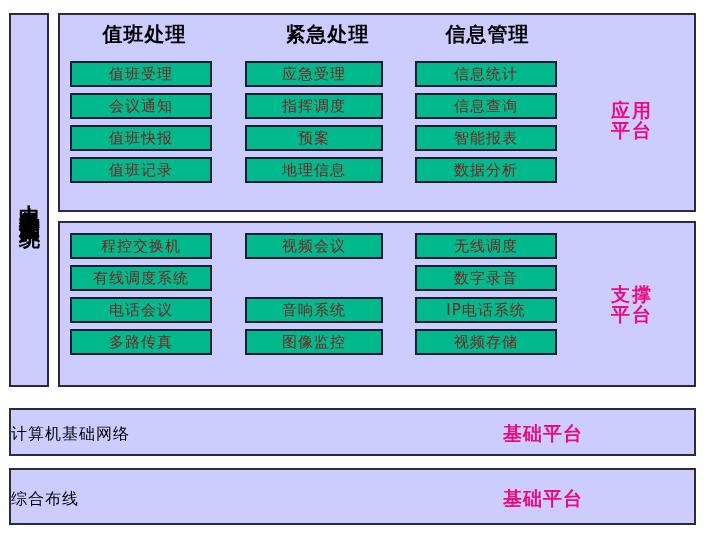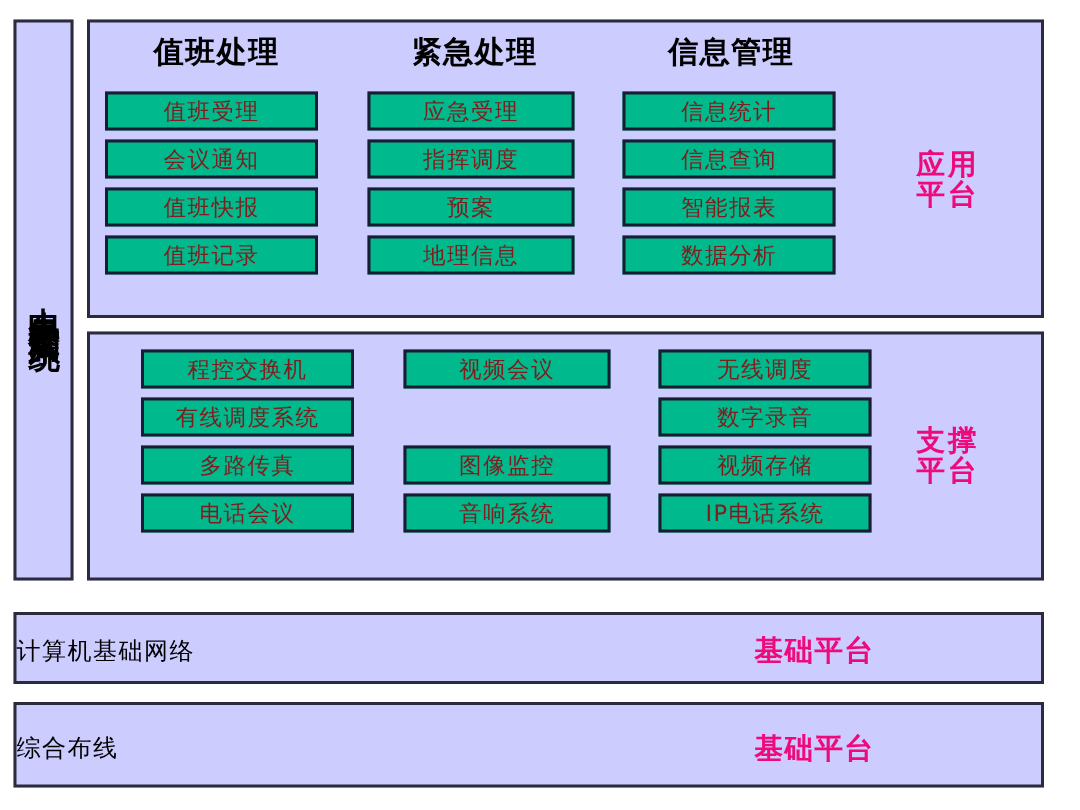--- a/index.html
+++ b/index.html
@@ -78,30 +78,30 @@
   .col-header {
     position: absolute;
     top: 0;
     font-size: 20px;
     font-weight: bold;
     color: #000000;
     letter-spacing: 1px;
     text-align: center;
   }
   .col-header.c1 { left: 12px;  width: 145px; }
-  .col-header.c2 { left: 184px; width: 145px; text-align: center; }
+  .col-header.c2 { left: 195px; width: 145px; text-align: center; }
   .col-header.c3 { left: 355px; width: 145px; }
 
   .grid {
     position: absolute;
     left: 10px;
     top: 44px;
     width: 530px;
   }
-  #panel-support .grid { top: 8px; margin-left: 24px; }
+  #panel-support .grid { top: 8px; }
 
   .grid-row {
     display: block;
     position: relative;
     height: 32px;
   }
   .cell {
     position: absolute;
     top: 2px;
     height: 26px;
@@ -217,29 +217,29 @@
       <div class="grid-row">
         <div class="cell k0">程控交换机</div>
         <div class="cell k1">视频会议</div>
         <div class="cell k2">无线调度</div>
       </div>
       <div class="grid-row">
         <div class="cell k0">有线调度系统</div>
         <div class="cell k2">数字录音</div>
       </div>
       <div class="grid-row">
+        <div class="cell k0">电话会议</div>
+        <div class="cell k1">音响系统</div>
+        <div class="cell k2">IP电话系统</div>
+      </div>
+      <div class="grid-row">
         <div class="cell k0">多路传真</div>
         <div class="cell k1">图像监控</div>
         <div class="cell k2">视频存储</div>
       </div>
-      <div class="grid-row">
-        <div class="cell k0">电话会议</div>
-        <div class="cell k1">音响系统</div>
-        <div class="cell k2">IP电话系统</div>
-      </div>
     </div>
 
     <div class="platform-tag" id="tag-support">支撑
 平台</div>
   </div>
 
   <div class="bar" id="bar-network">
     <div class="bar-title">计算机基础网络</div>
     <div class="bar-tag">基础平台</div>
   </div>

